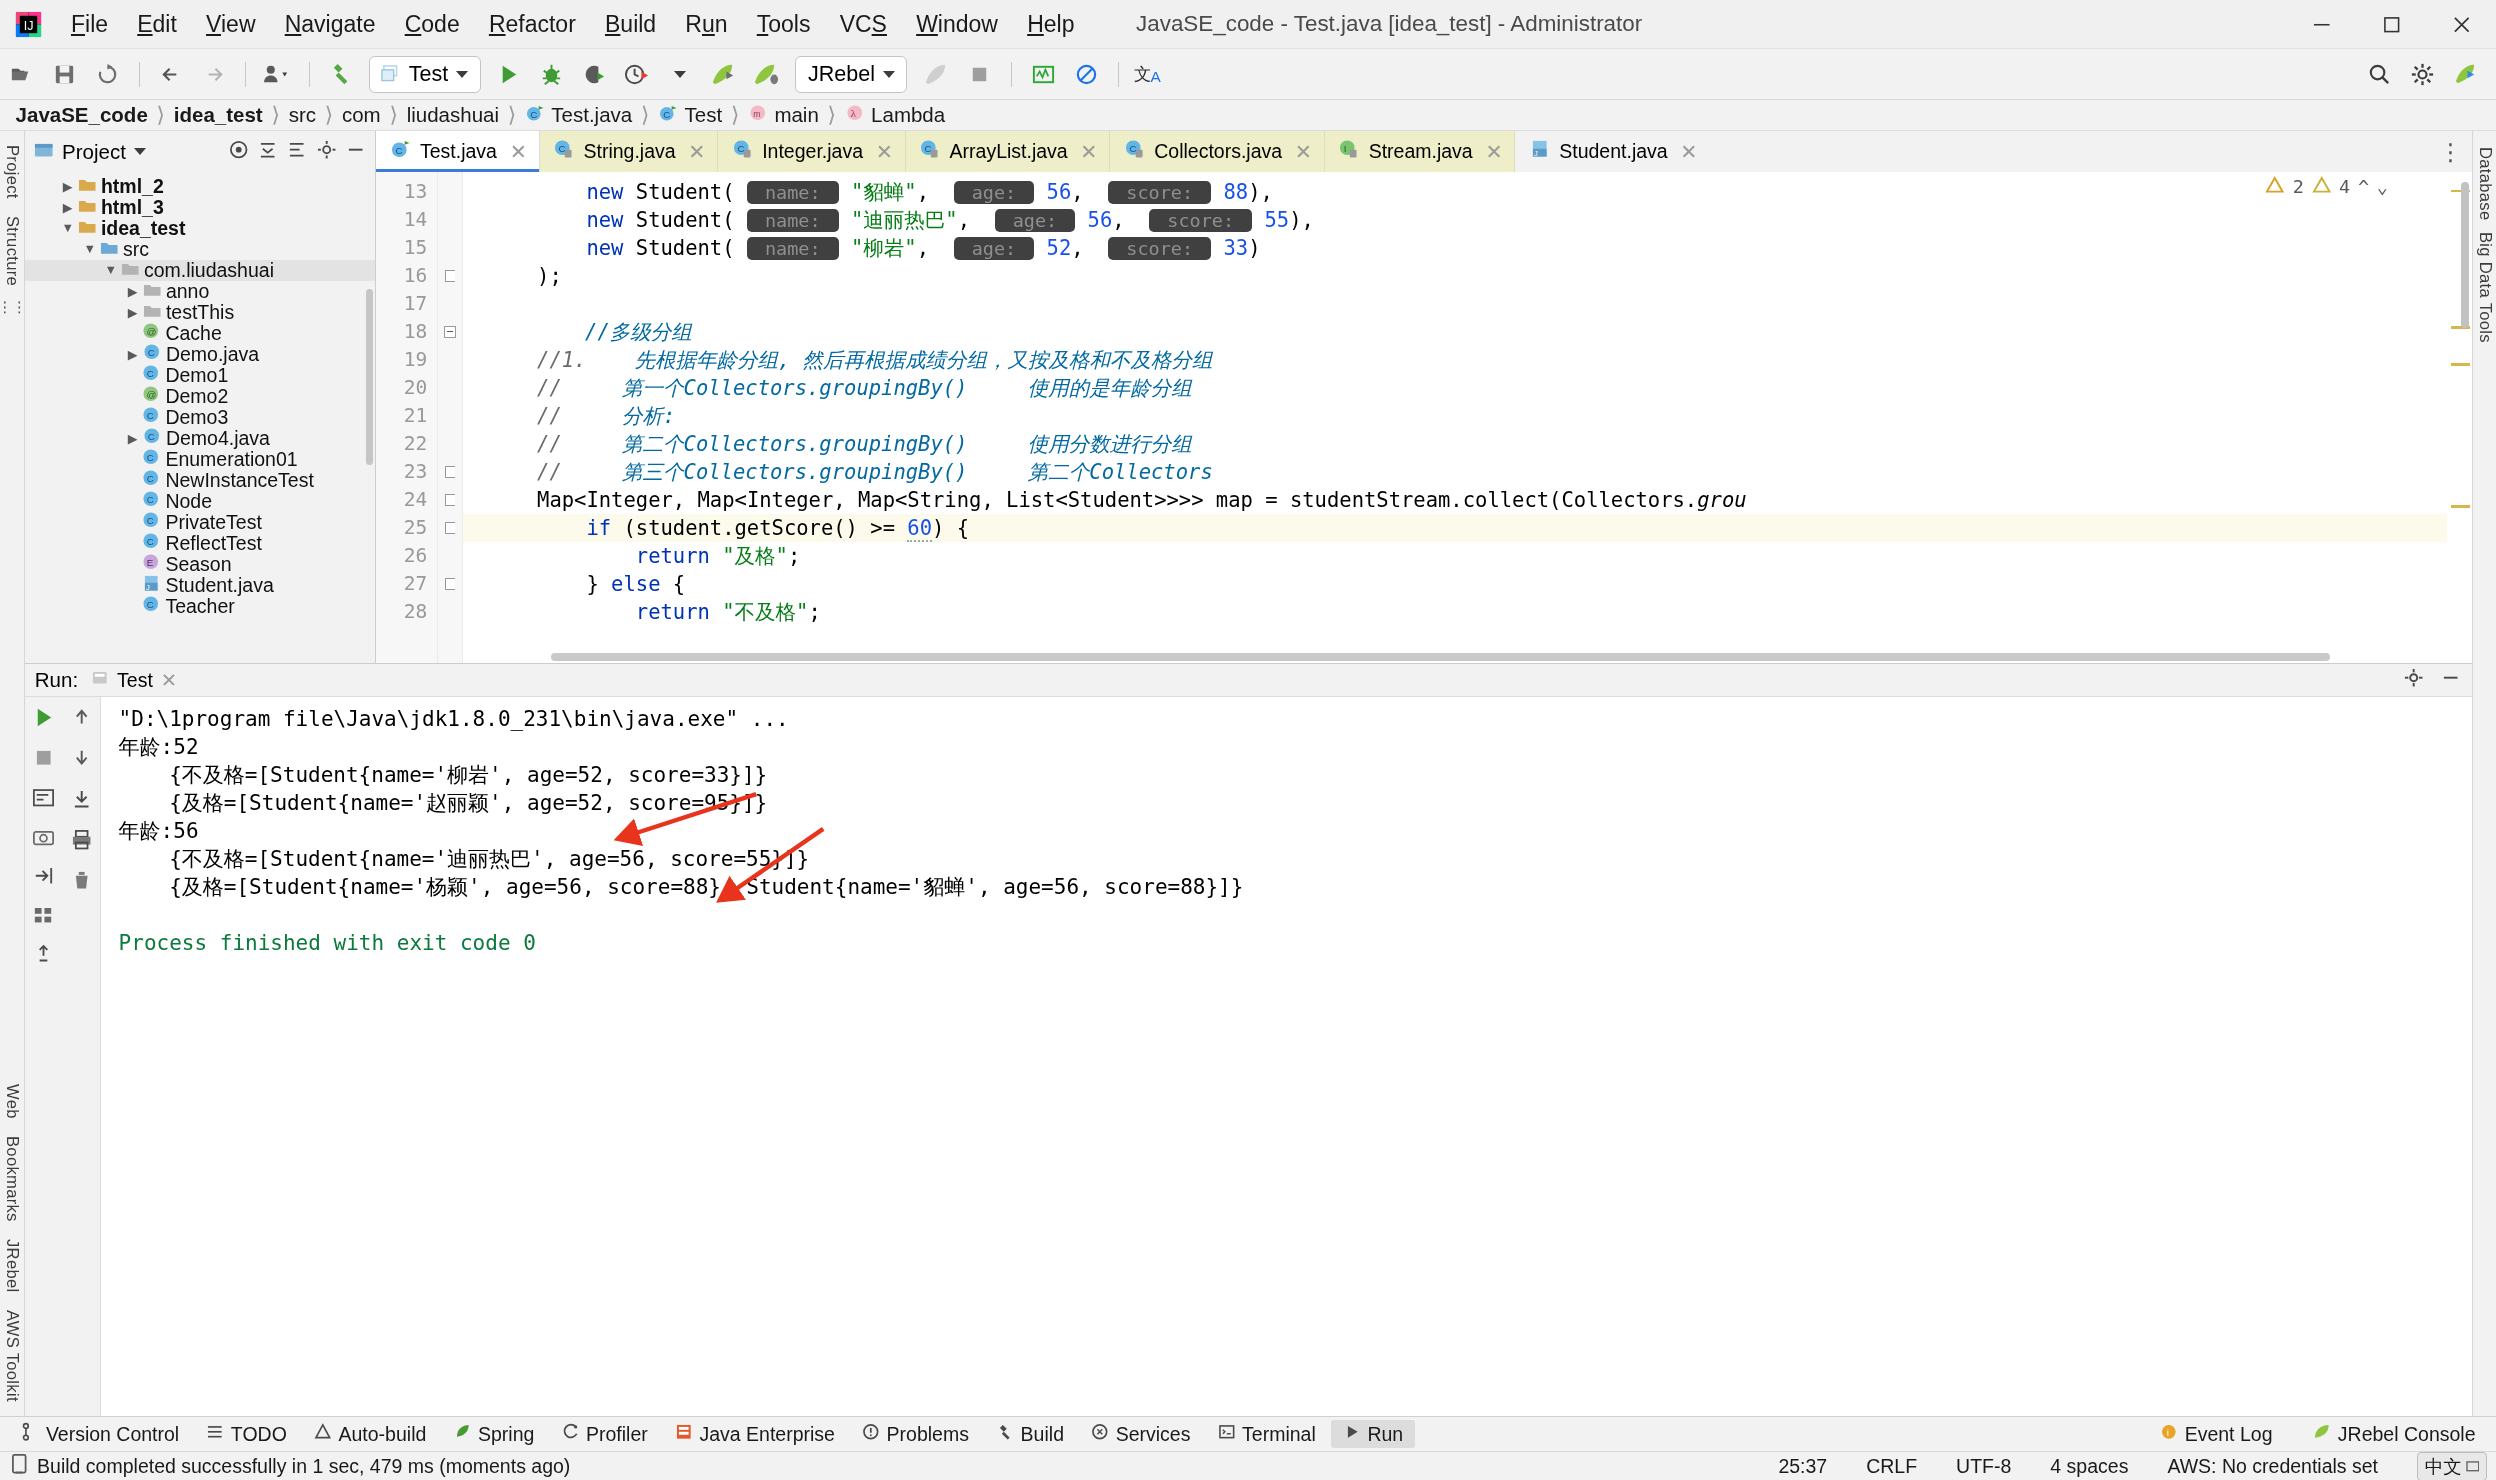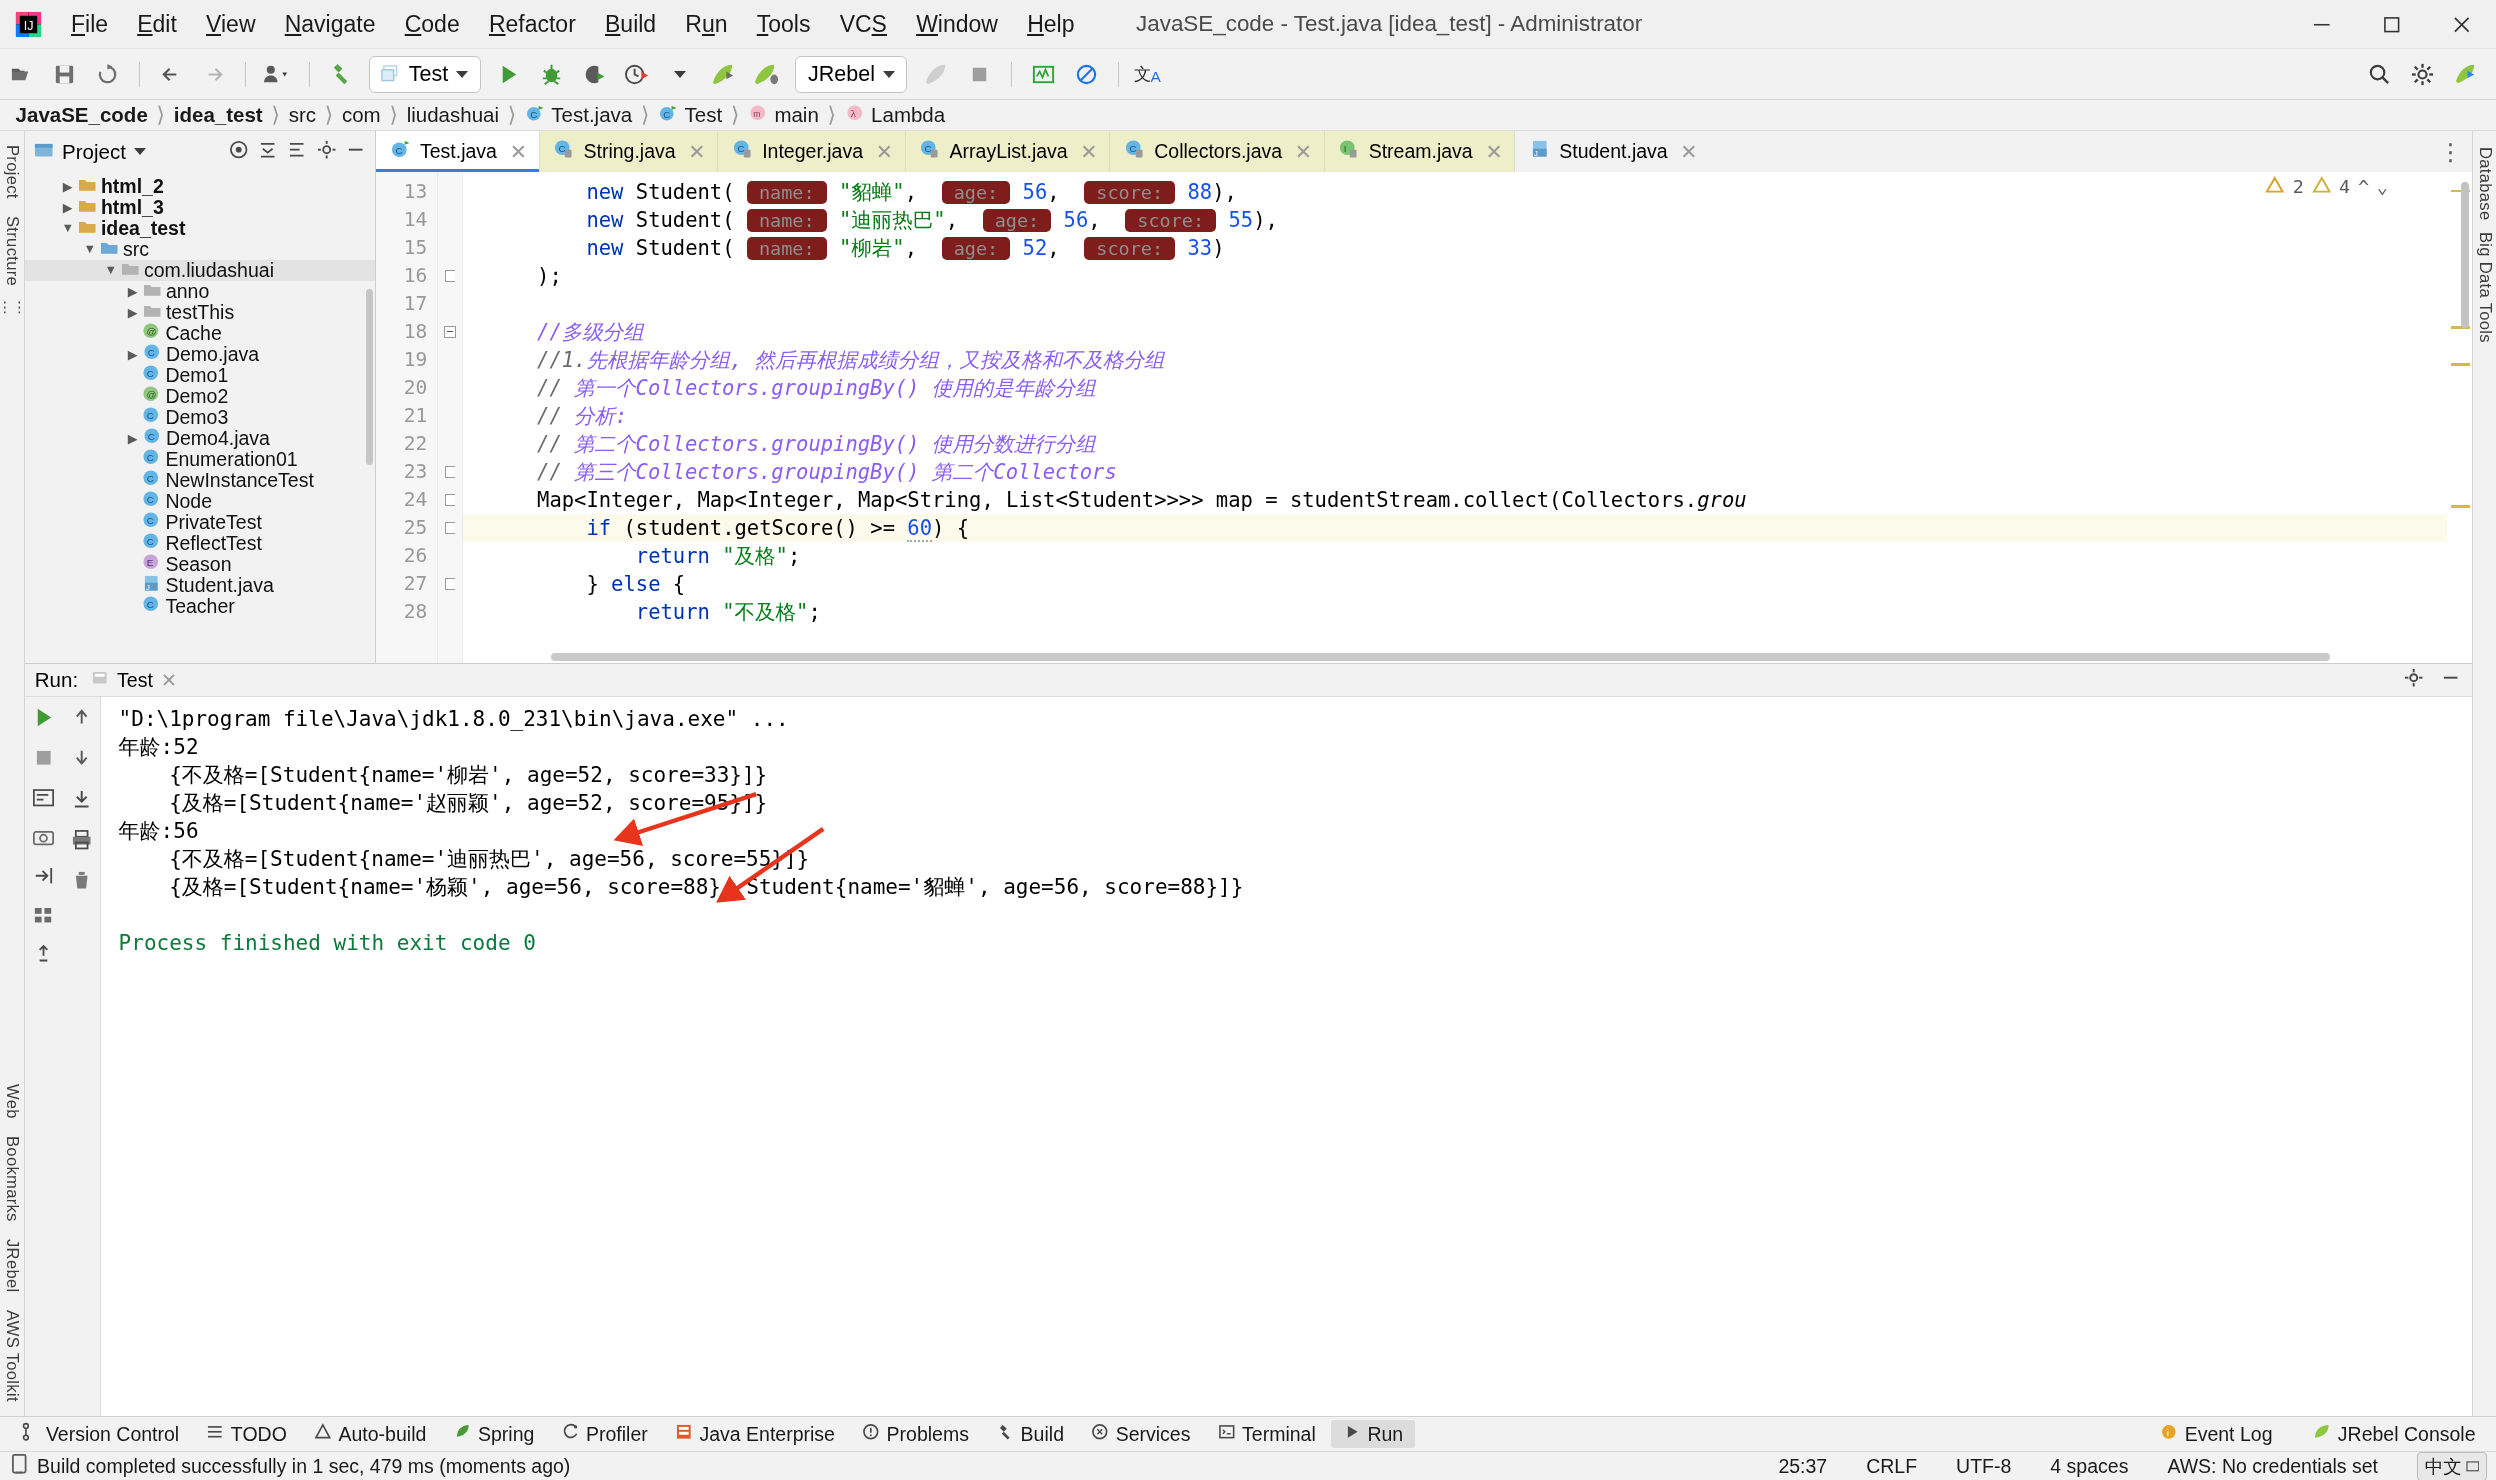--- a/index.html
+++ b/index.html
@@ -133,24 +133,24 @@
   .fold .brc { width:10.7px; height:12.7px; border:1px solid #9a9a9a; border-right:none; background:#fff; }
   .code {
     flex:1 1 auto; position:relative; font-family:"DejaVu Sans Mono", monospace;
     font-size:20.5px; padding-top:5.9px; overflow:hidden; background:#fff; min-width:0;
   }
   .cline { height:28px; line-height:28px; white-space:pre; }
   .cline.hl { background:#fcfbeb; }
   .kw { color:#0033b3; }
   .str { color:#067d17; }
   .num { color:#1750eb; }
-  .cmt { color:#8b5cf6; font-style:italic; }
+  .cmt { color:#0369a1; font-style:italic;margin-left:48px; }
   .cmt-b { color:#6b6b6b; font-style:italic; }
   .hint {
-    color:#8f8f8f; background:#7f1d1d; border-radius:4.9px; padding:1px 12px; font-size:18.5px;
+    color:#8f8f8f; background:#404040; border-radius:4.9px; padding:1px 18px; font-size:18.5px;
   }
   .ital { font-style:italic; }
   .wave { border-bottom:2px dotted #9aa; }
   .editor-scroll-h { position:absolute; left:88px; right:117px; bottom:2px; height:7.8px; background:#c9c9c9; border-radius:3.9px; }
   .analyz {
     position:absolute; right:59px; top:3.9px; display:flex; align-items:center; gap:7.8px; font-size:18.5px; color:#5a5a5a;
   }
   .mark-col { width:25px; flex:none; background:#fff; position:relative; }
   .mk { position:absolute; right:2px; width:19.5px; height:2.9px; background:#d5b84a; }
   .vscroll { position:absolute; right:2.9px; width:7.8px; background:#c2c2c2; border-radius:3.9px; }

